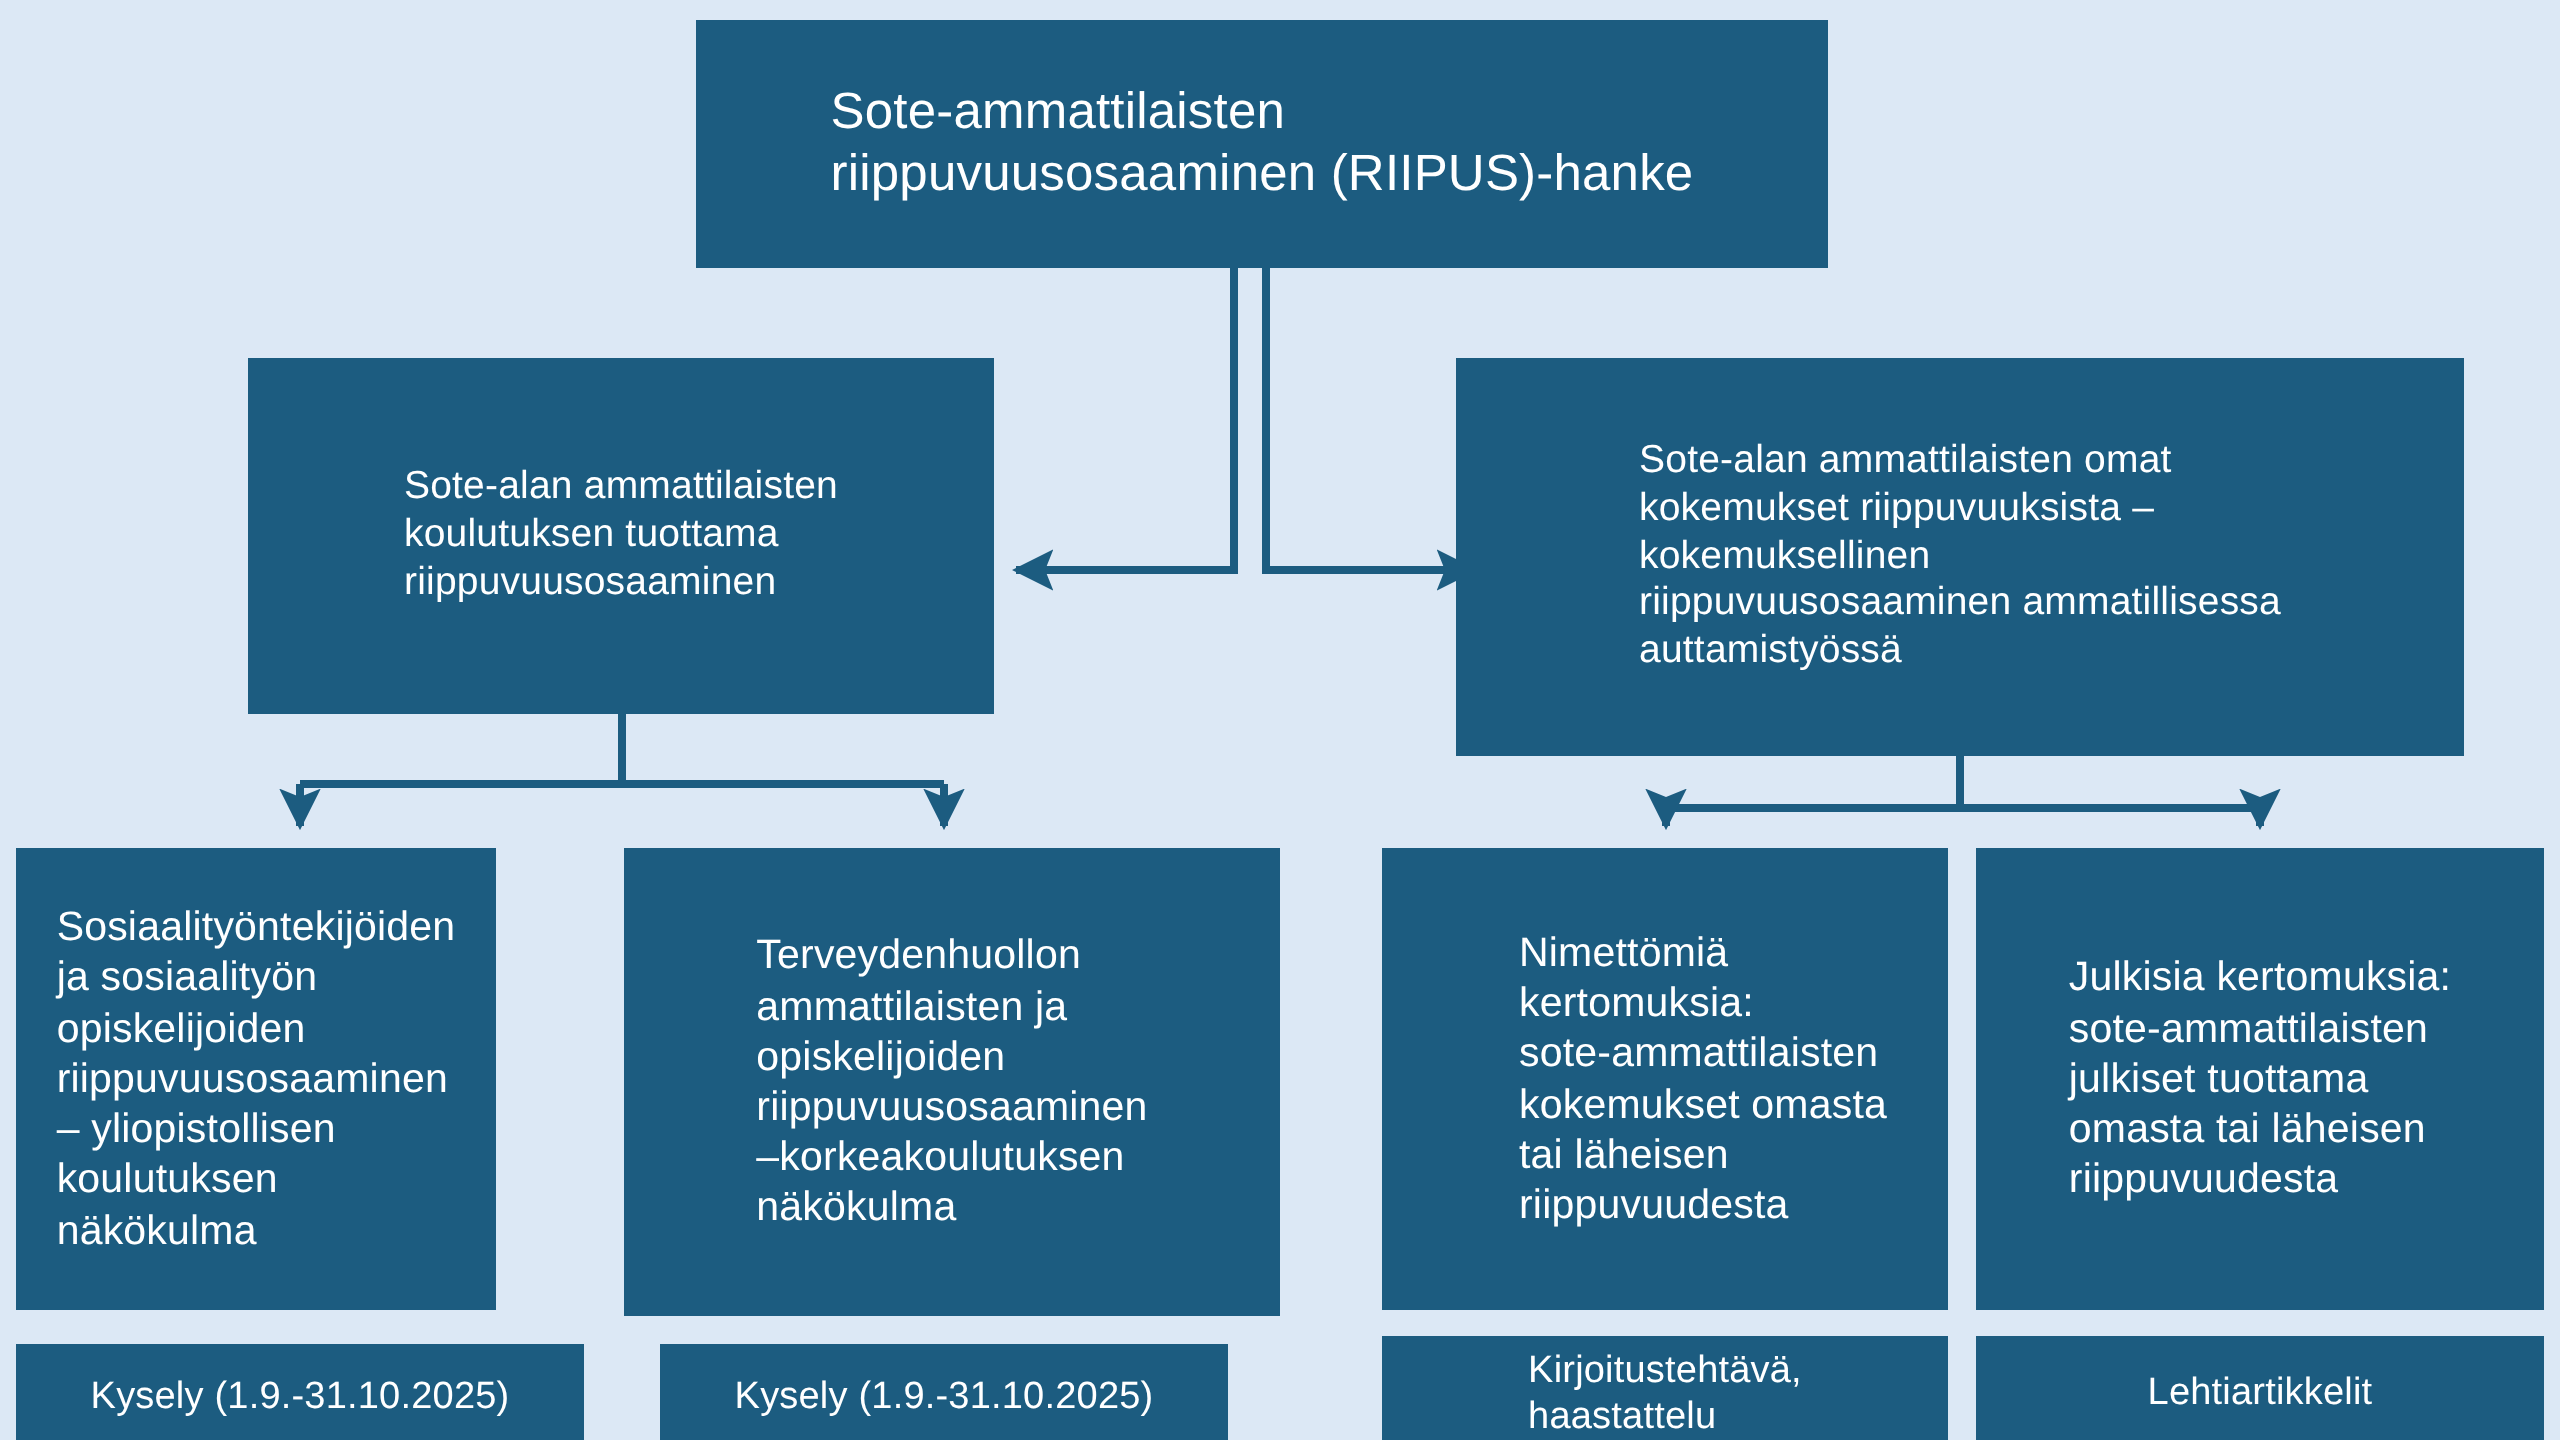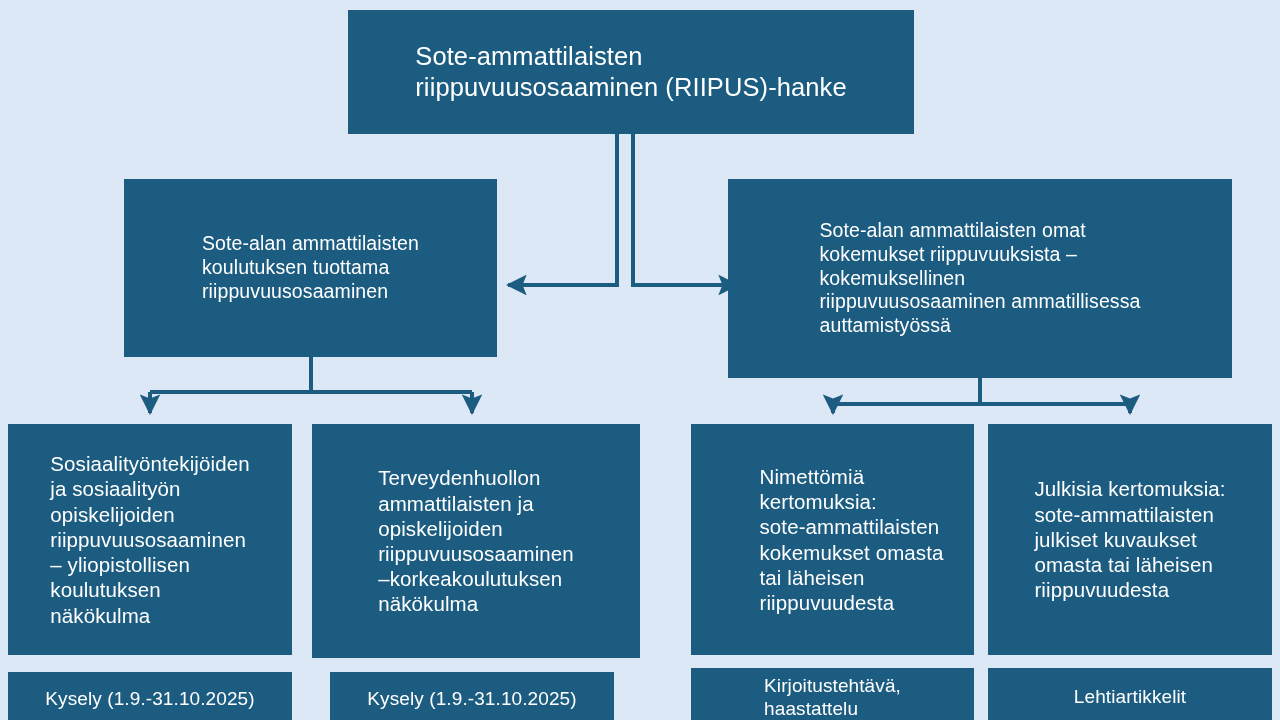--- a/index.html
+++ b/index.html
@@ -53,21 +53,21 @@
     left: 728px;
     top: 179px;
     width: 504px;
     height: 199px;
     font-size: 19.5px;
   }
   
   #node-l2-1 {
     left: 8px;
     top: 424px;
-    width: 284px;
+    width: 240px;
     height: 231px;
     font-size: 20.5px;
   }
   #node-l2-2 {
     left: 312px;
     top: 424px;
     width: 328px;
     height: 234px;
     font-size: 20.5px;
   }
@@ -187,21 +187,21 @@
 
   <div class="node" id="node-l2-3">Nimettömiä
 kertomuksia:
 sote-ammattilaisten
 kokemukset omasta
 tai läheisen
 riippuvuudesta</div>
 
   <div class="node" id="node-l2-4">Julkisia kertomuksia:
 sote-ammattilaisten
-julkiset kuvaukset
+julkiset tuottama
 omasta tai läheisen
 riippuvuudesta</div>
 
   <div class="node" id="node-l3-1">Kysely (1.9.-31.10.2025)</div>
 
   <div class="node" id="node-l3-2">Kysely (1.9.-31.10.2025)</div>
 
   <div class="node" id="node-l3-3">Kirjoitustehtävä,
 haastattelu</div>
 

